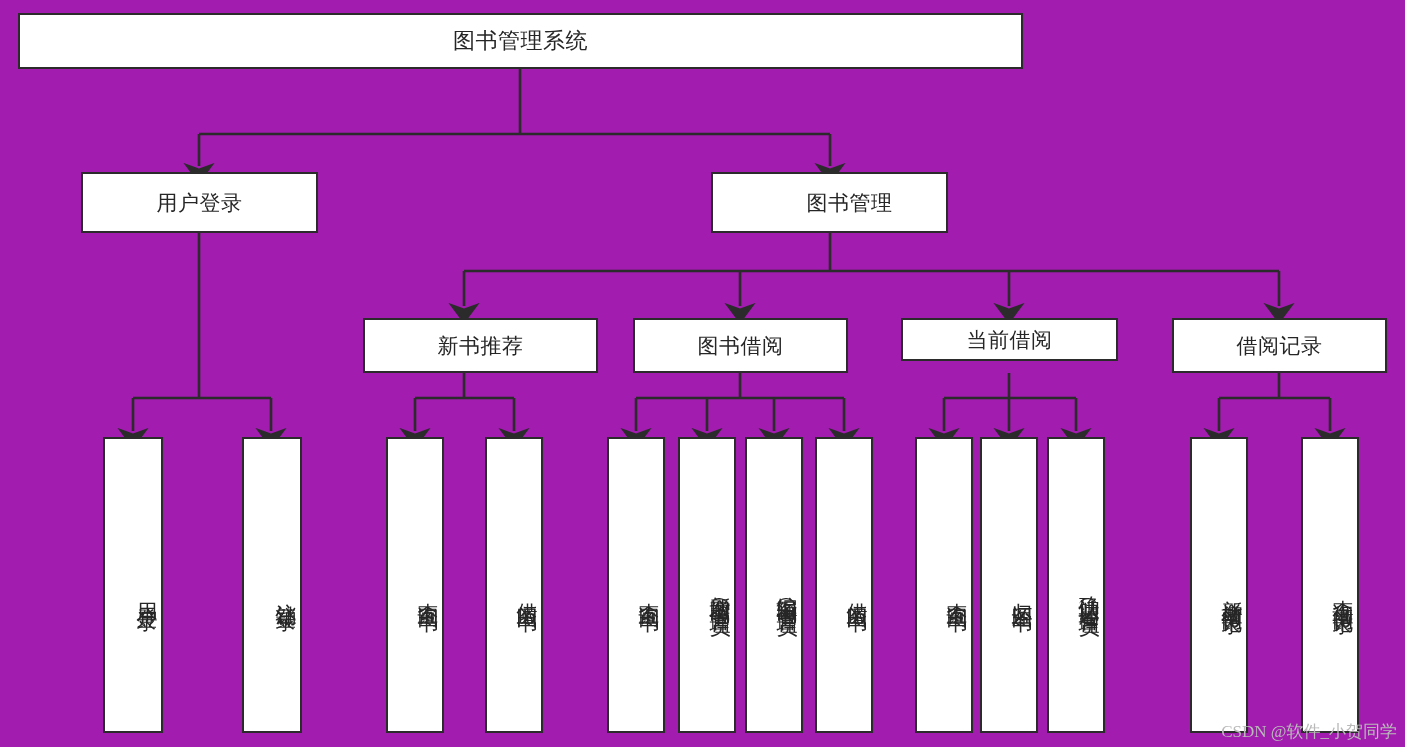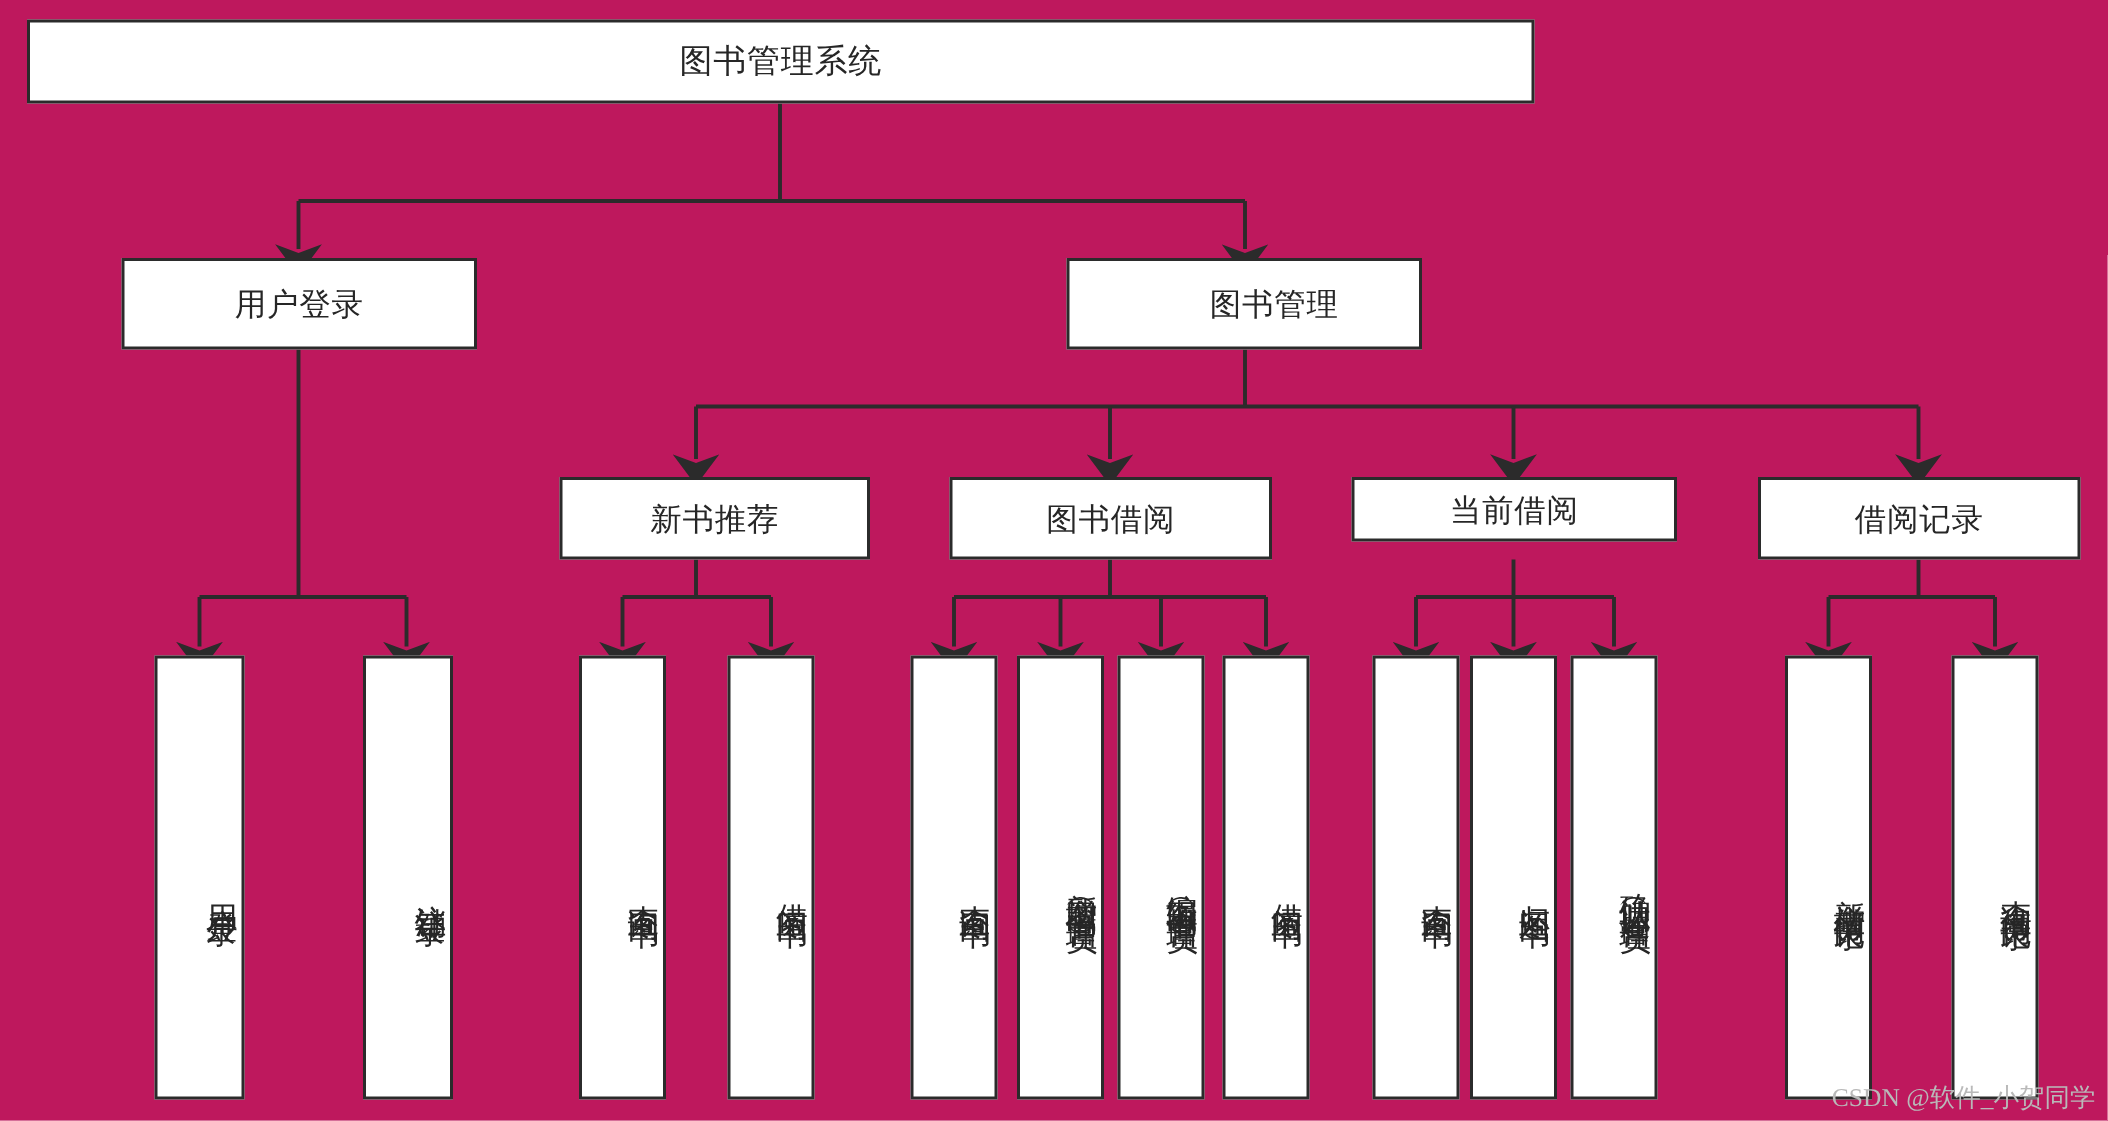--- a/index.html
+++ b/index.html
@@ -1,21 +1,21 @@
 <!DOCTYPE html>
 <html><head>
 <meta charset="utf-8">
 <style>
   html,body{margin:0;padding:0;background:#ffffff;}
   body{
     width:1405px;height:747px;overflow:hidden;
     font-family:"Liberation Sans","DejaVu Sans",sans-serif;
     color:#1a1a1a;
   }
-  #stage{position:relative;width:1405px;height:747px;background:#be185d;}
+  #stage{position:relative;width:1405px;height:747px;background:#a21caf;}
 
   
   #wires{position:absolute;left:0;top:0;width:1405px;height:747px;}
 
   
   .node{
     position:absolute;
     box-sizing:border-box;
     background:#ffffff;
     border:2px solid #2b2b2b;
@@ -111,21 +111,21 @@
       <path d="M1330,398 L1330,431" marker-end="url(#arw)"></path>
     </g>
   </svg>
 
   <div class="node root" style="left:18px;top:13px;width:1005px;height:56px;">图书管理系统</div>
 
   <div class="node h" style="left:81px;top:172px;width:237px;height:61px;">用户登录</div>
 
   <div class="node h" style="left:711px;top:172px;width:237px;height:61px;padding-left:40px;">图书管理</div>
 
-  <div class="node h" style="left:373px;top:318px;width:207px;height:55px;">新书推荐</div>
+  <div class="node h" style="left:363px;top:318px;width:235px;height:55px;">新书推荐</div>
 
   <div class="node h" style="left:633px;top:318px;width:215px;height:55px;">图书借阅</div>
 
   <div class="node h" style="left:901px;top:318px;width:217px;height:43px;">当前借阅</div>
 
   <div class="node h" style="left:1172px;top:318px;width:215px;height:55px;">借阅记录</div>
 
   <div class="node v" style="left:103px;top:437px;width:60px;height:296px;">
     <span class="txt">用户登录</span>
   </div>

